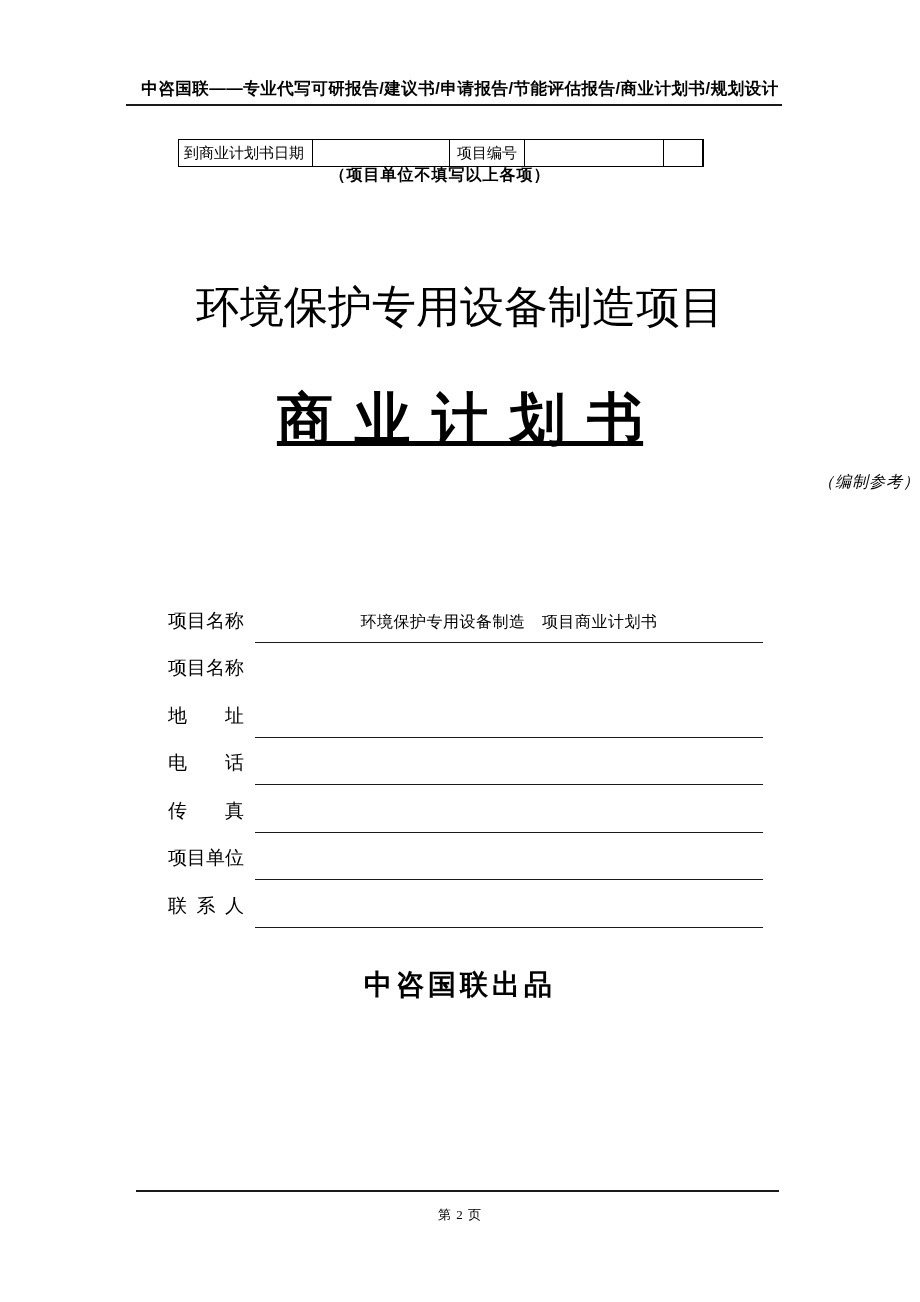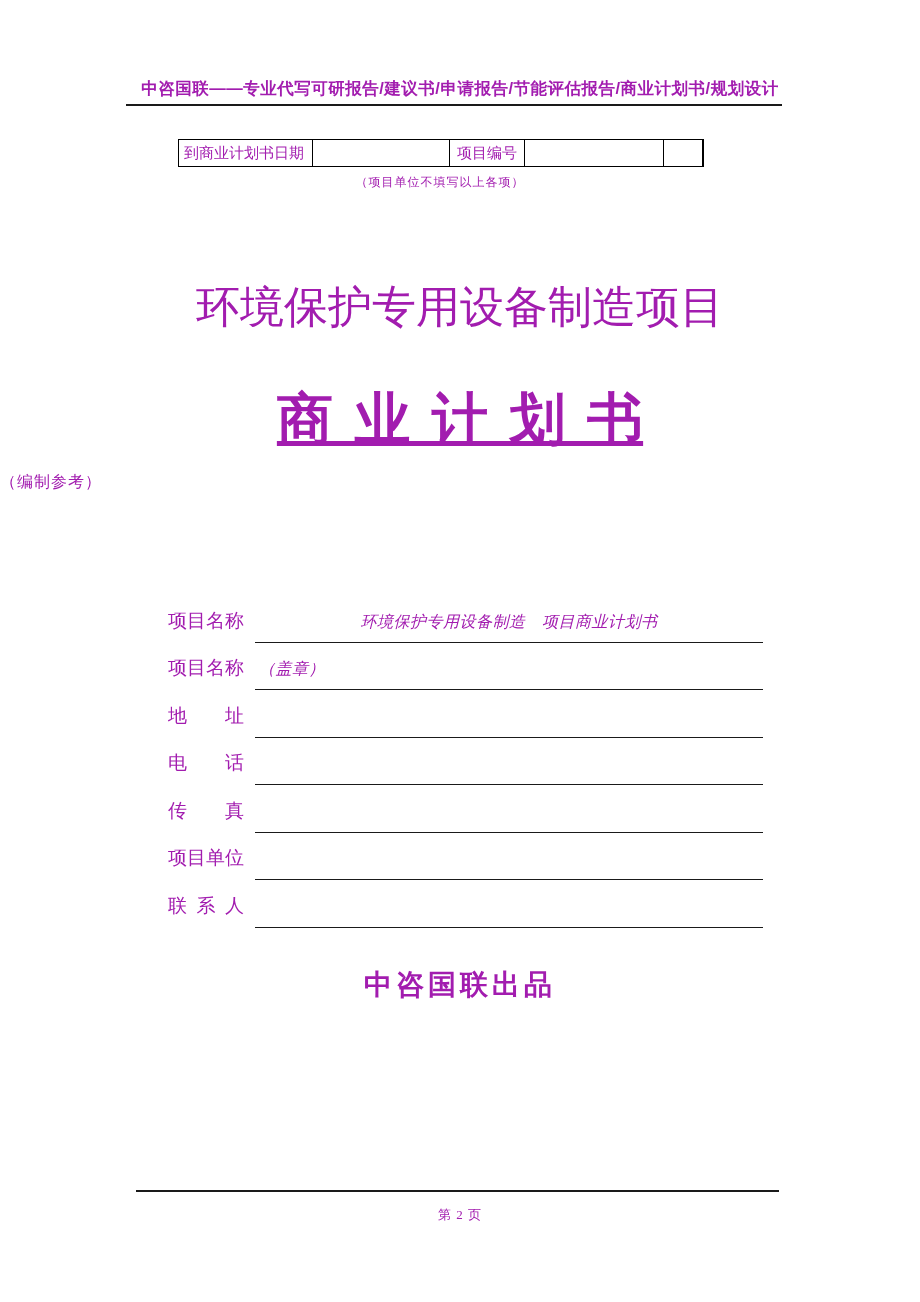--- a/index.html
+++ b/index.html
@@ -5,21 +5,21 @@
   html, body {
     margin: 0;
     padding: 0;
     background: #ffffff;
   }
   .page {
     position: relative;
     width: 920px;
     height: 1302px;
     background: #ffffff;
-    color: #a21caf;
+    color: #000000;
     font-family: "Liberation Serif", "DejaVu Serif", serif;
     overflow: hidden;
   }
 
   
   .header-title {
     position: absolute;
     top: 78px;
     left: 0;
     width: 100%;
@@ -60,26 +60,27 @@
   }
   .cell-date-label { width: 134px; padding-left: 5px; }
   .cell-date-boxes { width: 137px; display: flex; border-right: none; }
   .date-box { flex: 1; border-right: 1px solid #000; box-sizing: border-box; }
   .cell-projno { width: 75px; justify-content: center; }
   .cell-blank-wide { width: 139px; }
   .cell-blank-end { flex: 1; border-right: none; }
 
   .table-note {
     position: absolute;
-    top: 174px;
+    top: 165px;
     left: 0;
     width: 880px;
     text-align: center;
-    font-size: 12px;
+    font-size: 16px;
     letter-spacing: 1px;
+    font-weight: bold;
   }
 
   
   .project-title {
     position: absolute;
     top: 282px;
     left: 0;
     width: 100%;
     text-align: center;
     font-family: "Liberation Sans", "DejaVu Sans", sans-serif;
@@ -100,23 +101,24 @@
     line-height: 62px;
     word-spacing: 6px;
     white-space: nowrap;
     text-decoration: underline;
   }
   .doc-subtitle {
     position: absolute;
     top: 472px;
     left: 0;
     width: 100%;
-    text-align: left;
+    text-align: right;
     font-size: 16px;
     letter-spacing: 1px;
+    font-style: italic;
   }
 
   
   .form {
     position: absolute;
     top: 595px;
     left: 168px;
     width: 595px;
   }
   .form-row {
@@ -135,21 +137,20 @@
   }
   .form-field {
     flex: 1;
     margin-left: 11px;
     box-sizing: border-box;
     border-bottom: 1px solid #1a1a1a;
     display: flex;
     align-items: flex-end;
     font-size: 16px;
     letter-spacing: 0.5px;
-    font-style: italic;
   }
   .form-field .value {
     padding-bottom: 12px;
     line-height: 1;
     white-space: nowrap;
   }
   .form-field.center { justify-content: center; }
   .form-field.left .value { padding-left: 4px; }
 
   
@@ -213,23 +214,20 @@
 
   <div class="form">
     <div class="form-row">
       <div class="form-label">项目名称</div>
       <div class="form-field center">
         <span class="value">环境保护专用设备制造　项目商业计划书</span>
       </div>
     </div>
     <div class="form-row">
       <div class="form-label">项目名称</div>
-      <div class="form-field left">
-        <span class="value">（盖章）</span>
-      </div>
     </div>
     <div class="form-row">
       <div class="form-label">地址</div>
       <div class="form-field left">
         <span class="value"></span>
       </div>
     </div>
     <div class="form-row">
       <div class="form-label">电话</div>
       <div class="form-field left">

